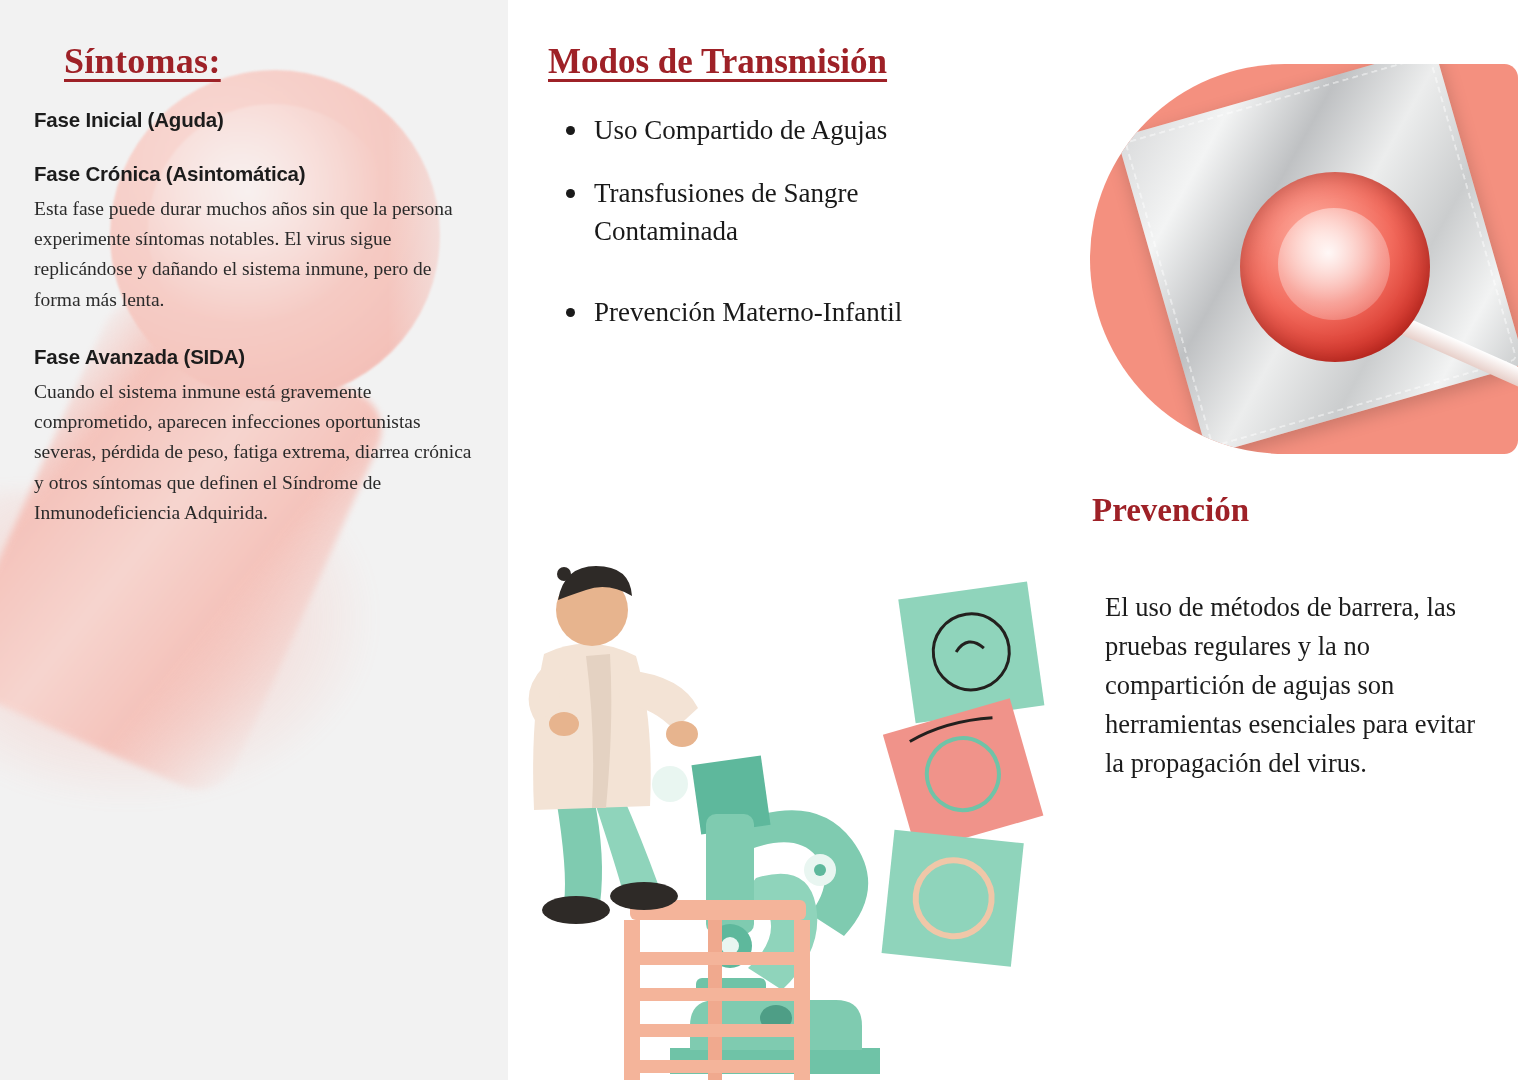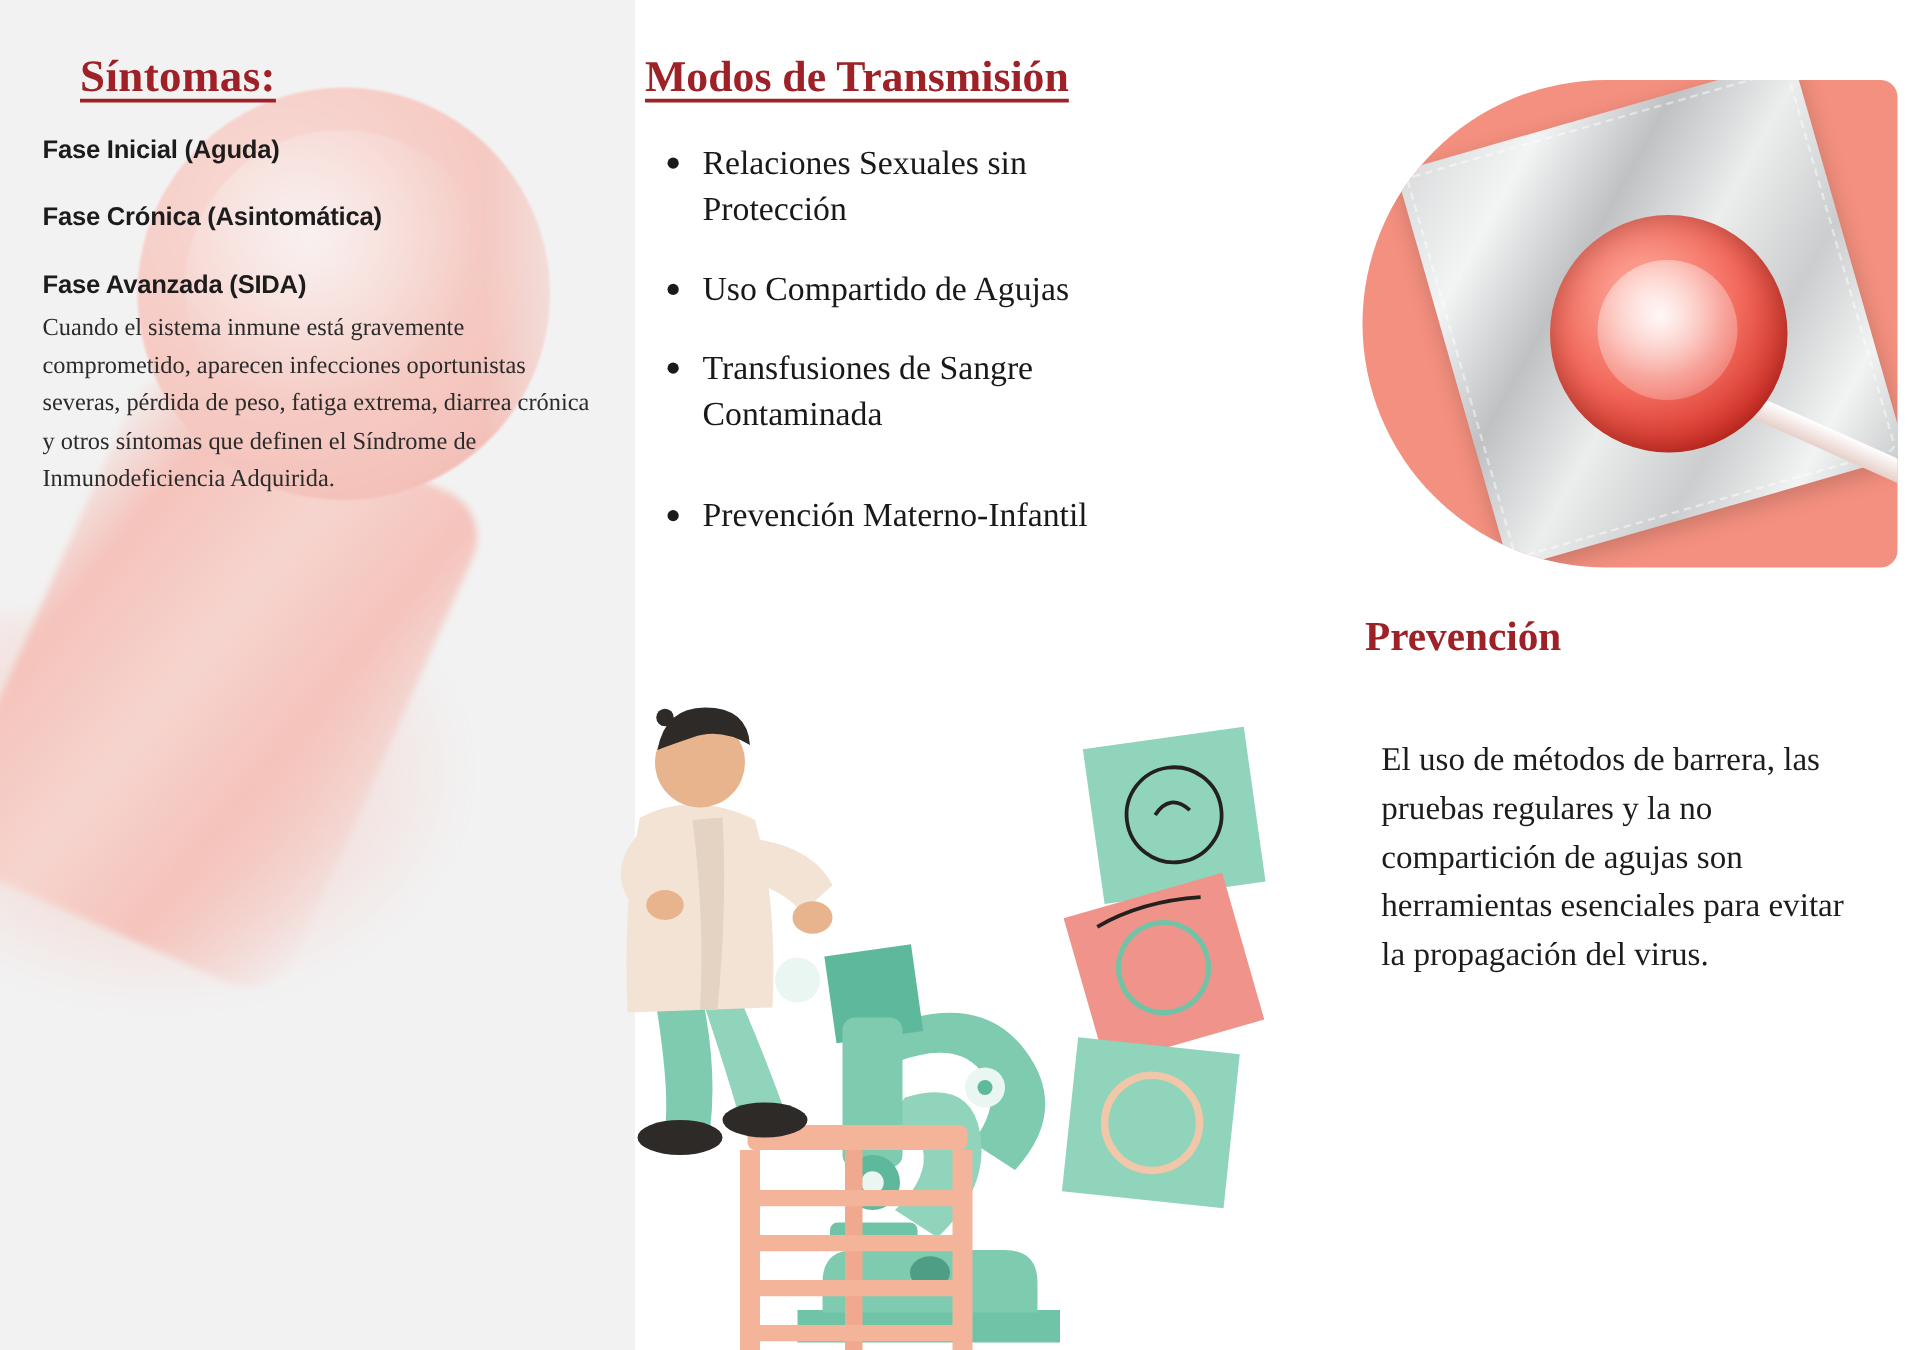--- a/index.html
+++ b/index.html
@@ -109,21 +109,21 @@
     color: #2b2b2b;
     font-size: 19.5px;
     line-height: 1.55;
     margin: 0;
     max-width: 440px;
   }
 
   
   .col-mid {
     position: absolute;
-    left: 488px; top: 0;
+    left: 520px; top: 0;
     width: 540px; height: 1080px;
     overflow: hidden;
   }
   h1.title-mid {
     font-family: "Liberation Serif", serif;
     color: #9e2127;
     font-size: 35px;
     font-weight: bold;
     text-decoration: underline;
     text-underline-offset: 6px;
@@ -256,31 +256,31 @@
       <div class="lolli-head"></div>
     </div>
     <div class="left-fade"></div>
 
     <div class="left-content">
       <h1 class="title">Síntomas:</h1>
 
       <h3 class="sub">Fase Inicial (Aguda)</h3>
 
       <h3 class="sub spaced">Fase Crónica (Asintomática)</h3>
+      <p class="body">Esta fase puede durar muchos años sin que la persona experimente síntomas notables. El virus sigue replicándose y dañando el sistema inmune, pero de forma más lenta.</p>
 
       <h3 class="sub spaced">Fase Avanzada (SIDA)</h3>
       <p class="body">Cuando el sistema inmune está gravemente comprometido, aparecen infecciones oportunistas severas, pérdida de peso, fatiga extrema, diarrea crónica y otros síntomas que definen el Síndrome de Inmunodeficiencia Adquirida.</p>
     </div>
   </div>
 
   <div class="col-mid">
     <h1 class="title-mid">Modos de Transmisión</h1>
 
     <ul class="modes">
-      <li>Relaciones Sexuales sin Protección</li>
       <li>Uso Compartido de Agujas</li>
       <li>Transfusiones de Sangre Contaminada</li>
       <li class="last">Prevención Materno-Infantil</li>
     </ul>
 
     <svg class="illus-sci" viewBox="0 0 470 532" aria-hidden="true">
 
       <path d="M150 500 h210 v26 h-210 z" fill="#6FC3A7"></path>
       <path d="M196 452 h120 q26 0 26 26 v24 h-172 v-24 q0-26 26-26 z" fill="#7FCBB0"></path>
       <ellipse cx="256" cy="470" rx="16" ry="13" fill="#4E9E86"></ellipse>

